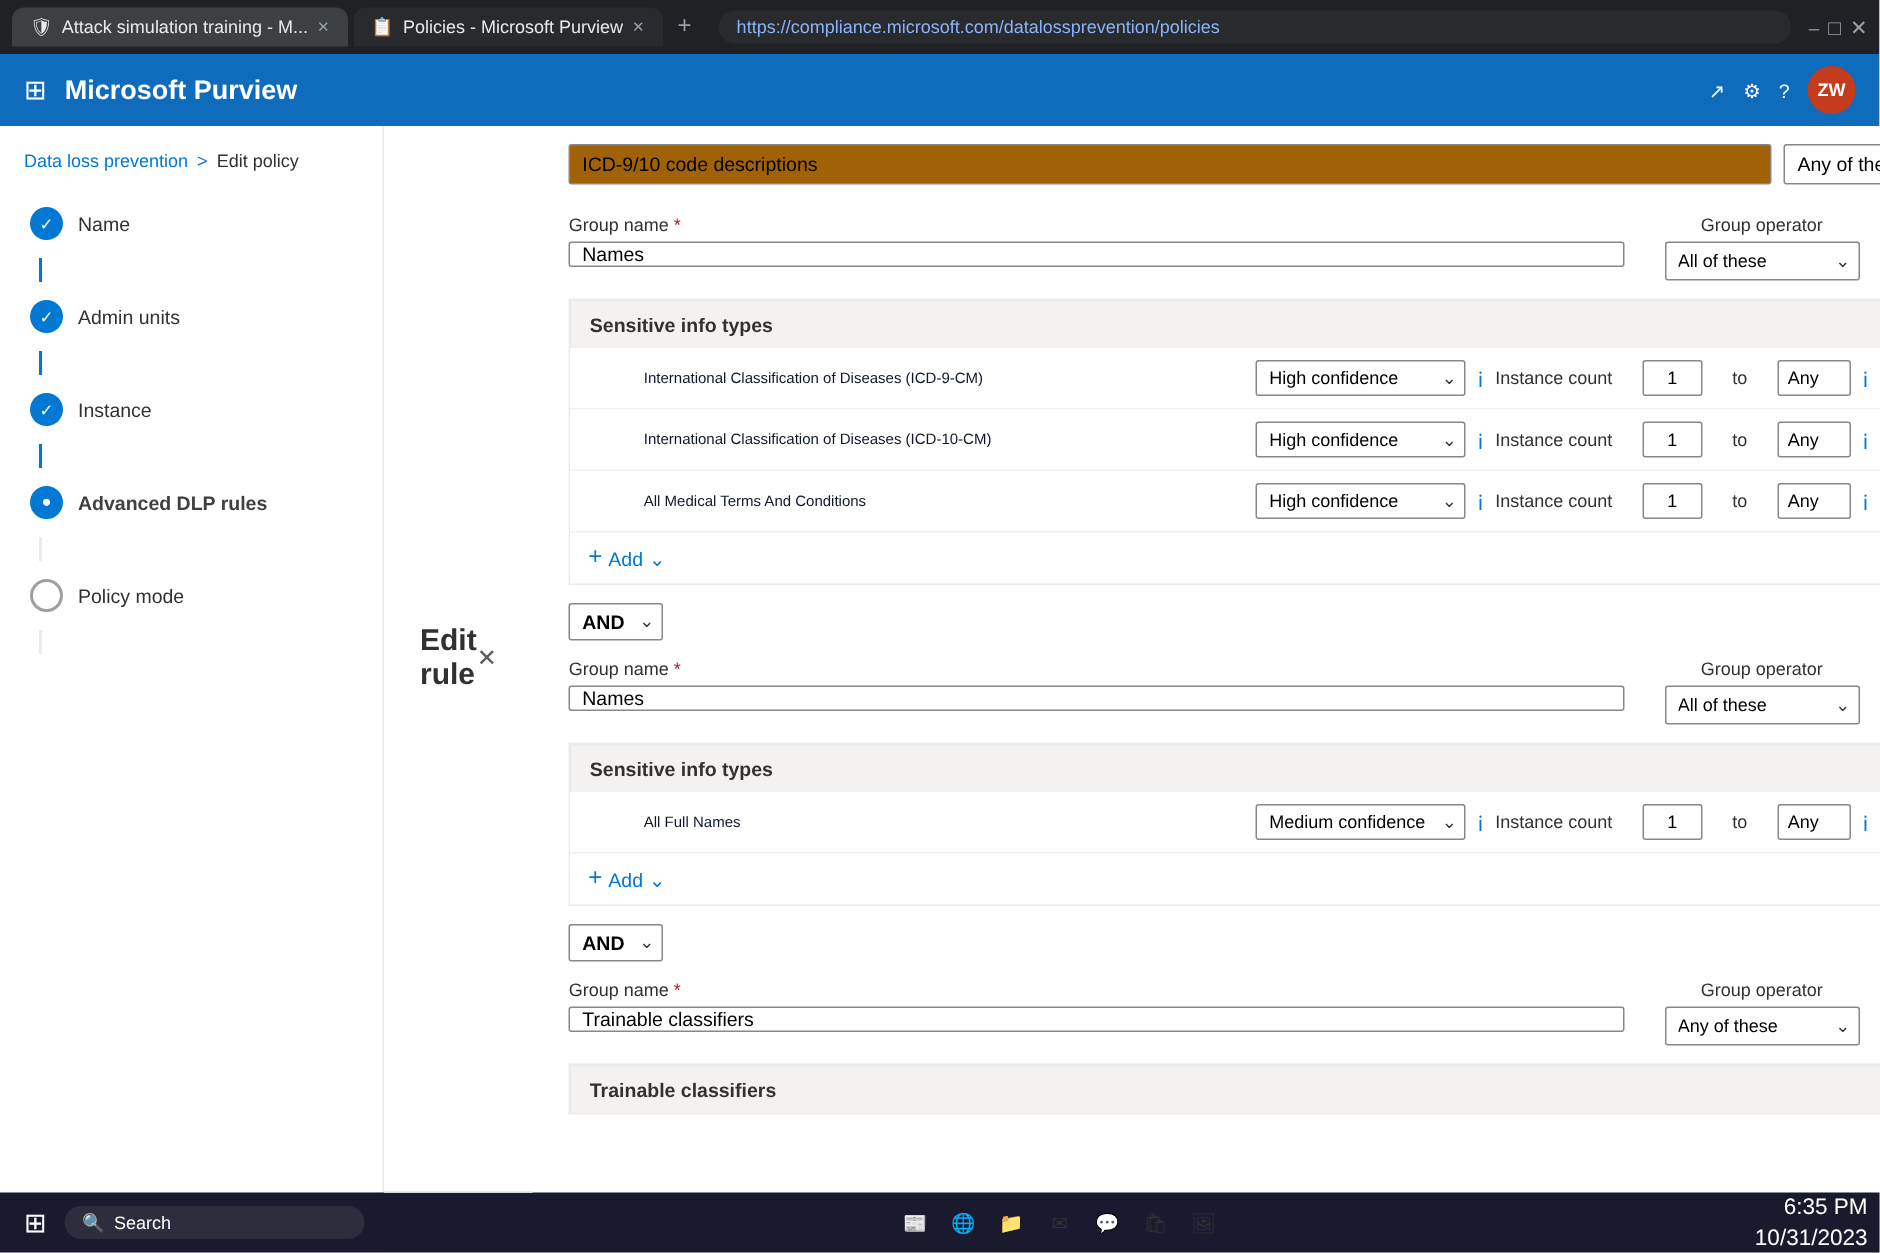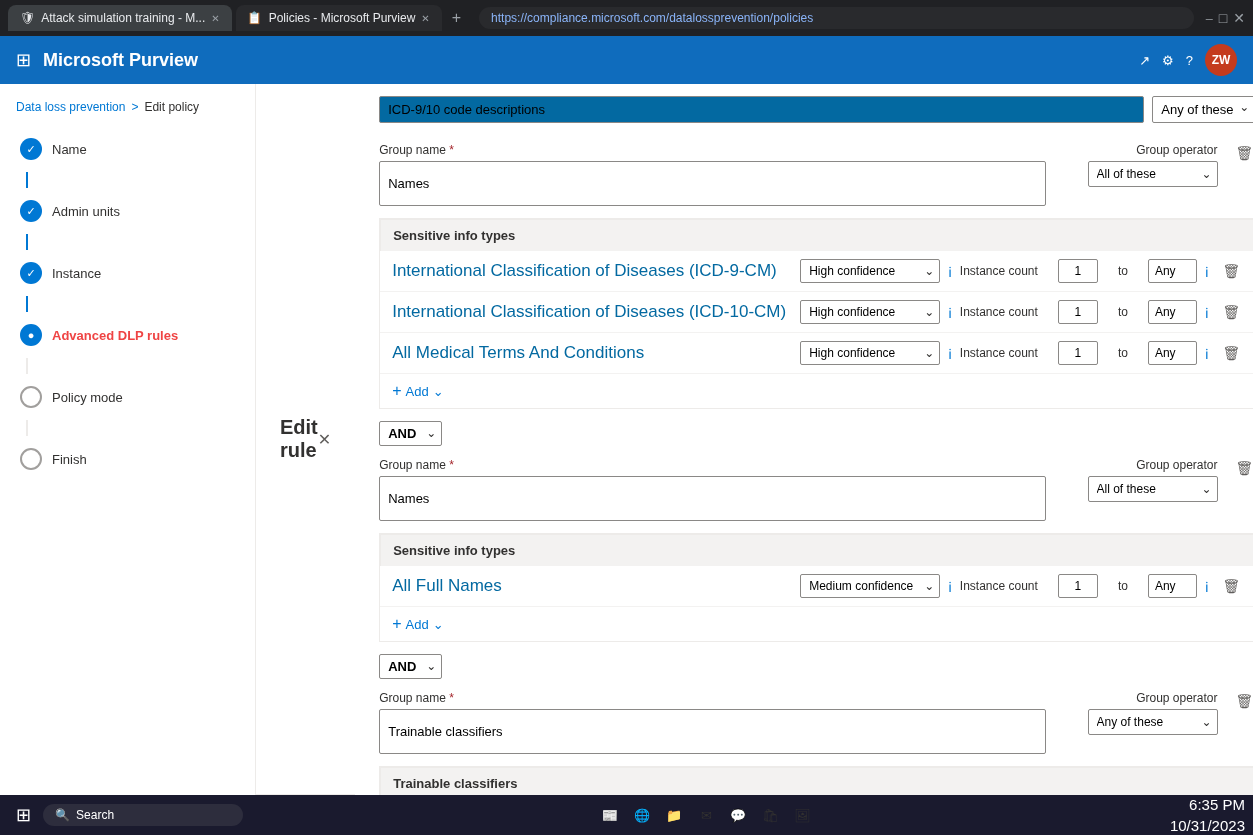--- a/index.html
+++ b/index.html
@@ -28,45 +28,45 @@
     .sidebar { width: 256px; background: white; border-right: 1px solid #edebe9; padding: 16px; flex-shrink: 0; }
     .breadcrumb { font-size: 12px; color: #0078d4; margin-bottom: 16px; display: flex; align-items: center; gap: 6px; }
     .breadcrumb-current { color: #323130; }
     .wizard-steps { display: flex; flex-direction: column; gap: 4px; margin-top: 8px; }
     .wizard-step { display: flex; align-items: center; gap: 10px; padding: 8px 4px; }
     .step-circle { width: 22px; height: 22px; border-radius: 50%; display: flex; align-items: center; justify-content: center; font-size: 11px; flex-shrink: 0; }
     .step-circle.completed { background: #0078d4; color: white; }
     .step-circle.active { background: #0078d4; color: white; border: 2px solid #0078d4; }
     .step-circle.inactive { background: white; border: 2px solid #a19f9d; color: #a19f9d; }
     .step-label { font-size: 13px; color: #323130; }
-    .step-label.active { font-weight: 600; color: #ef4444; }
+    .step-label.active { font-weight: 600; color: #404040; }
     .step-line { width: 2px; height: 16px; background: #0078d4; margin-left: 10px; }
     .step-line.inactive { background: #edebe9; }
     .panel-header { display: flex; justify-content: space-between; align-items: center; padding: 16px 24px; border-bottom: 1px solid #edebe9; position: sticky; top: 0; background: white; z-index: 10; }
     .panel-title { font-size: 20px; font-weight: 600; }
     .close-btn { color: #605e5c; font-size: 16px; cursor: pointer; }
 
     .panel-body { padding: 0 24px 24px; }
 
     
     .filter-row { display: flex; align-items: center; gap: 8px; margin-bottom: 16px; padding-top: 12px; }
-    .filter-input { border: 1px solid #8a8886; border-radius: 2px; padding: 5px 8px; font-size: 13px; flex: 1; background: #0369a1; }
+    .filter-input { border: 1px solid #8a8886; border-radius: 2px; padding: 5px 8px; font-size: 13px; flex: 1; background: #a16207; }
     .filter-dropdown { border: 1px solid #8a8886; border-radius: 2px; padding: 5px 20px 5px 8px; font-size: 13px; background: white; appearance: none; cursor: pointer; }
     .filter-dropdown-wrap { position: relative; display: inline-block; }
     .filter-dropdown-wrap::after { content: '⌄'; position: absolute; right: 6px; top: 4px; font-size: 12px; pointer-events: none; }
 
     
     .section-header { background: #f3f2f1; padding: 8px 12px; font-size: 13px; font-weight: 600; margin-bottom: 0; border: 1px solid #edebe9; border-bottom: none; }
 
     .section-body { border: 1px solid #edebe9; margin-bottom: 12px; }
 
     
     .info-row { display: flex; align-items: center; gap: 8px; padding: 8px 12px; border-bottom: 1px solid #f3f2f1; background: white; }
     .info-row:last-child { border-bottom: none; }
-    .info-row-label { flex: 0 0 400px; font-size: 17px; color: #0369a1; }
+    .info-row-label { flex: 0 0 400px; font-size: 10px; color: #0f172a; margin-left: 37px; }
     .confidence-dropdown-wrap { position: relative; display: inline-block; }
     .confidence-select { border: 1px solid #8a8886; border-radius: 2px; padding: 4px 24px 4px 8px; font-size: 12px; background: white; appearance: none; cursor: pointer; min-width: 140px; }
     .confidence-dropdown-wrap::after { content: '⌄'; position: absolute; right: 6px; top: 5px; font-size: 12px; pointer-events: none; }
     .info-icon { color: #0078d4; cursor: pointer; font-size: 14px; }
     .instance-count-group { display: flex; align-items: center; gap: 20px; margin-left: auto; }
     .instance-label { font-size: 12px; color: #323130; white-space: nowrap; }
     .instance-input { border: 1px solid #8a8886; border-radius: 2px; padding: 4px 6px; font-size: 12px; width: 40px; text-align: center; }
     .instance-to { font-size: 12px; }
     .instance-any { border: 1px solid #8a8886; border-radius: 2px; padding: 4px 6px; font-size: 12px; width: 49px; }
     .delete-btn { color: #605e5c; cursor: pointer; font-size: 14px; padding: 2px; margin-left: 4px; }
@@ -79,22 +79,22 @@
     .and-connector { display: flex; align-items: center; gap: 8px; margin: 8px 0; }
     .and-select-wrap { position: relative; }
     .and-select { border: 1px solid #8a8886; border-radius: 2px; padding: 4px 24px 4px 8px; font-size: 13px; background: white; appearance: none; cursor: pointer; font-weight: 600; }
     .and-select-wrap::after { content: '⌄'; position: absolute; right: 6px; top: 5px; font-size: 12px; pointer-events: none; }
 
     
     .group-row { display: flex; align-items: flex-start; gap: 12px; margin-bottom: 12px; padding-top: 4px; }
     .group-name-section { flex: 1; }
     .group-label { font-size: 12px; color: #323130; margin-bottom: 4px; }
     .required-star { color: #a4262c; }
-    .group-input { border: 1px solid #8a8886; border-radius: 2px; padding: 14px 8px; font-size: 13px; width: 100%; background: white; }
-    .group-operator-section { flex: 0 0 160px; display: flex; flex-direction: column; align-items: flex-end; gap: 4px; }
+    .group-input { border: 1px solid #8a8886; border-radius: 2px; padding: 0 8px; font-size: 13px; width: 100%; background: white; }
+    .group-operator-section { flex: 0 0 160px; display: flex; flex-direction: column; align-items: center; gap: 4px; }
     .operator-label { font-size: 12px; color: #323130; }
     .operator-select-wrap { position: relative; }
     .operator-select { border: 1px solid #8a8886; border-radius: 2px; padding: 5px 24px 5px 8px; font-size: 12px; background: white; appearance: none; cursor: pointer; min-width: 130px; }
     .operator-select-wrap::after { content: '⌄'; position: absolute; right: 6px; top: 6px; font-size: 12px; pointer-events: none; }
 
     
     .panel-footer { padding: 12px 24px; border-top: 1px solid #edebe9; display: flex; gap: 8px; position: sticky; bottom: 0; background: white; }
     .btn-primary { background: #0078d4; color: white; border: none; border-radius: 12px; padding: 0 20px; font-size: 13px; cursor: pointer; }
     .btn-secondary { background: white; color: #323130; border: 1px solid #8a8886; border-radius: 2px; padding: 6px 20px; font-size: 13px; cursor: pointer; }
 
@@ -180,24 +180,20 @@
         <span class="step-label active">Advanced DLP rules</span>
       </div>
       <div class="step-line inactive"></div>
 
       <div class="wizard-step">
         <div class="step-circle inactive"></div>
         <span class="step-label">Policy mode</span>
       </div>
       <div class="step-line inactive"></div>
 
-      <div class="wizard-step">
-        <div class="step-circle inactive"></div>
-        <span class="step-label">Finish</span>
-      </div>
     </div>
   </div>
 
   <div class="scrollable-content" style="flex:1; overflow-y:auto; background:white; display:flex; flex-direction:row;">
 
     <div class="panel-header">
       <h2 class="panel-title">Edit rule</h2>
       <span class="close-btn">✕</span>
     </div>
 

